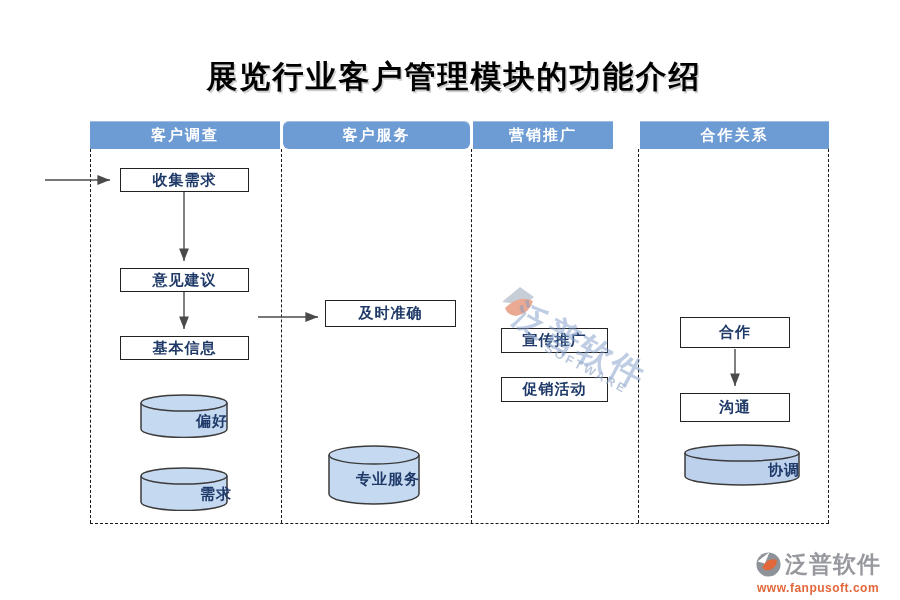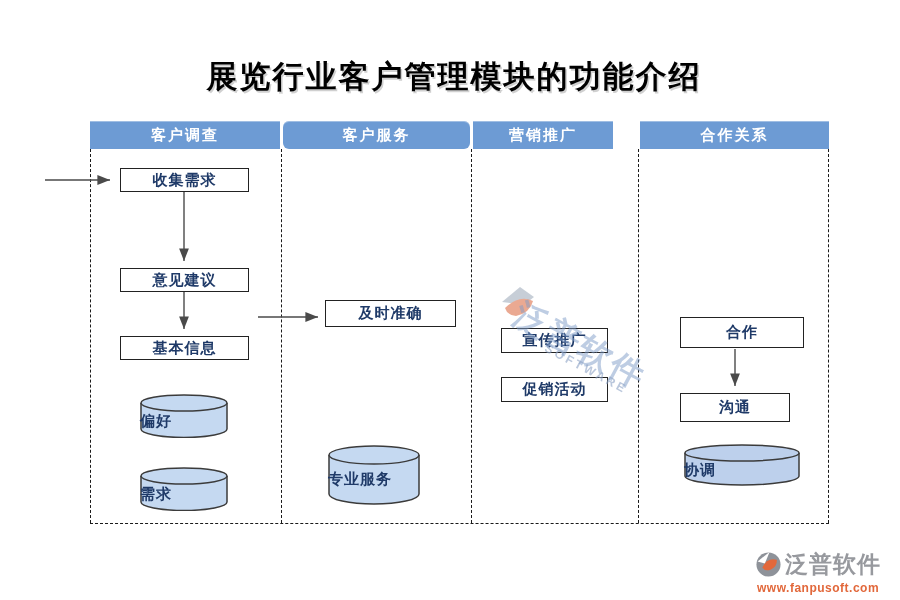--- a/index.html
+++ b/index.html
@@ -11,21 +11,21 @@
   .hdr{position:absolute;top:121px;height:28px;background:#6D9BD4;color:#fff;
        font-weight:bold;font-size:15px;letter-spacing:2px;display:flex;align-items:center;
        justify-content:center;box-shadow:inset 0 1px 0 rgba(255,255,255,.35);}
   .vline{position:absolute;top:149px;height:374px;width:0;border-left:1.5px dashed #1a1a1a;}
   .hline{position:absolute;left:90px;top:523px;width:739px;height:0;border-top:1.5px dashed #1a1a1a;}
   .box{position:absolute;background:#fff;border:1.6px solid #222;color:#1F3A68;
        font-weight:bold;font-size:15px;letter-spacing:1px;display:flex;align-items:center;
        justify-content:center;box-sizing:border-box;}
   .cyl{position:absolute;}
   .cyl svg{position:absolute;left:0;top:0;}
-  .cyl-label{position:absolute;left:0;right:0;top:40%;text-align:left;color:#1F3A68;
+  .cyl-label{position:absolute;left:0;right:0;top:40%;text-align:right;color:#1F3A68;
              font-weight:bold;font-size:15px;letter-spacing:1px;}
   .arrows{position:absolute;left:0;top:0;pointer-events:none;}
   .wm-text{position:absolute;transform-origin:0 0;white-space:nowrap;pointer-events:none;}
   .wm-cn{left:527px;top:292px;transform:rotate(28deg);font-size:34px;font-weight:bold;
          color:rgba(125,155,200,.50);letter-spacing:2px;}
   .wm-en{left:549px;top:341px;transform:rotate(28deg);font-size:12px;
          color:rgba(140,162,196,.60);letter-spacing:3px;font-weight:bold;}
   .wm-icon{position:absolute;left:494px;top:284px;opacity:.55;}
   .logo{position:absolute;left:755px;top:549px;width:140px;}
   .logo-row{display:flex;align-items:center;}
@@ -50,21 +50,21 @@
   <div class="vline" style="left:638px;"></div>
   <div class="vline" style="left:828px;"></div>
   <div class="hline"></div>
 
   <div class="box" style="left:120px;top:168px;width:129px;height:24px;">收集需求</div>
   <div class="box" style="left:120px;top:268px;width:129px;height:24px;">意见建议</div>
   <div class="box" style="left:120px;top:336px;width:129px;height:24px;">基本信息</div>
   <div class="box" style="left:325px;top:300px;width:131px;height:27px;">及时准确</div>
   <div class="box" style="left:501px;top:328px;width:107px;height:25px;">宣传推广</div>
   <div class="box" style="left:501px;top:377px;width:107px;height:25px;">促销活动</div>
-  <div class="box" style="left:680px;top:317px;width:124px;height:31px;">合作</div>
+  <div class="box" style="left:680px;top:317px;width:110px;height:31px;">合作</div>
   <div class="box" style="left:680px;top:393px;width:110px;height:29px;">沟通</div>
 
   <div class="cyl" style="left:140px;top:394px;width:88px;height:44px;">
     <svg width="88" height="44">
       <path d="M1 9 V35 A43 8.5 0 0 0 87 35 V9" fill="#C5D9F1" stroke="#3b3b3b" stroke-width="1.5"></path>
       <ellipse cx="44" cy="9" rx="43" ry="8" fill="#C5D9F1" stroke="#3b3b3b" stroke-width="1.5"></ellipse>
     </svg>
     <span class="cyl-label">偏好</span>
   </div>
 

